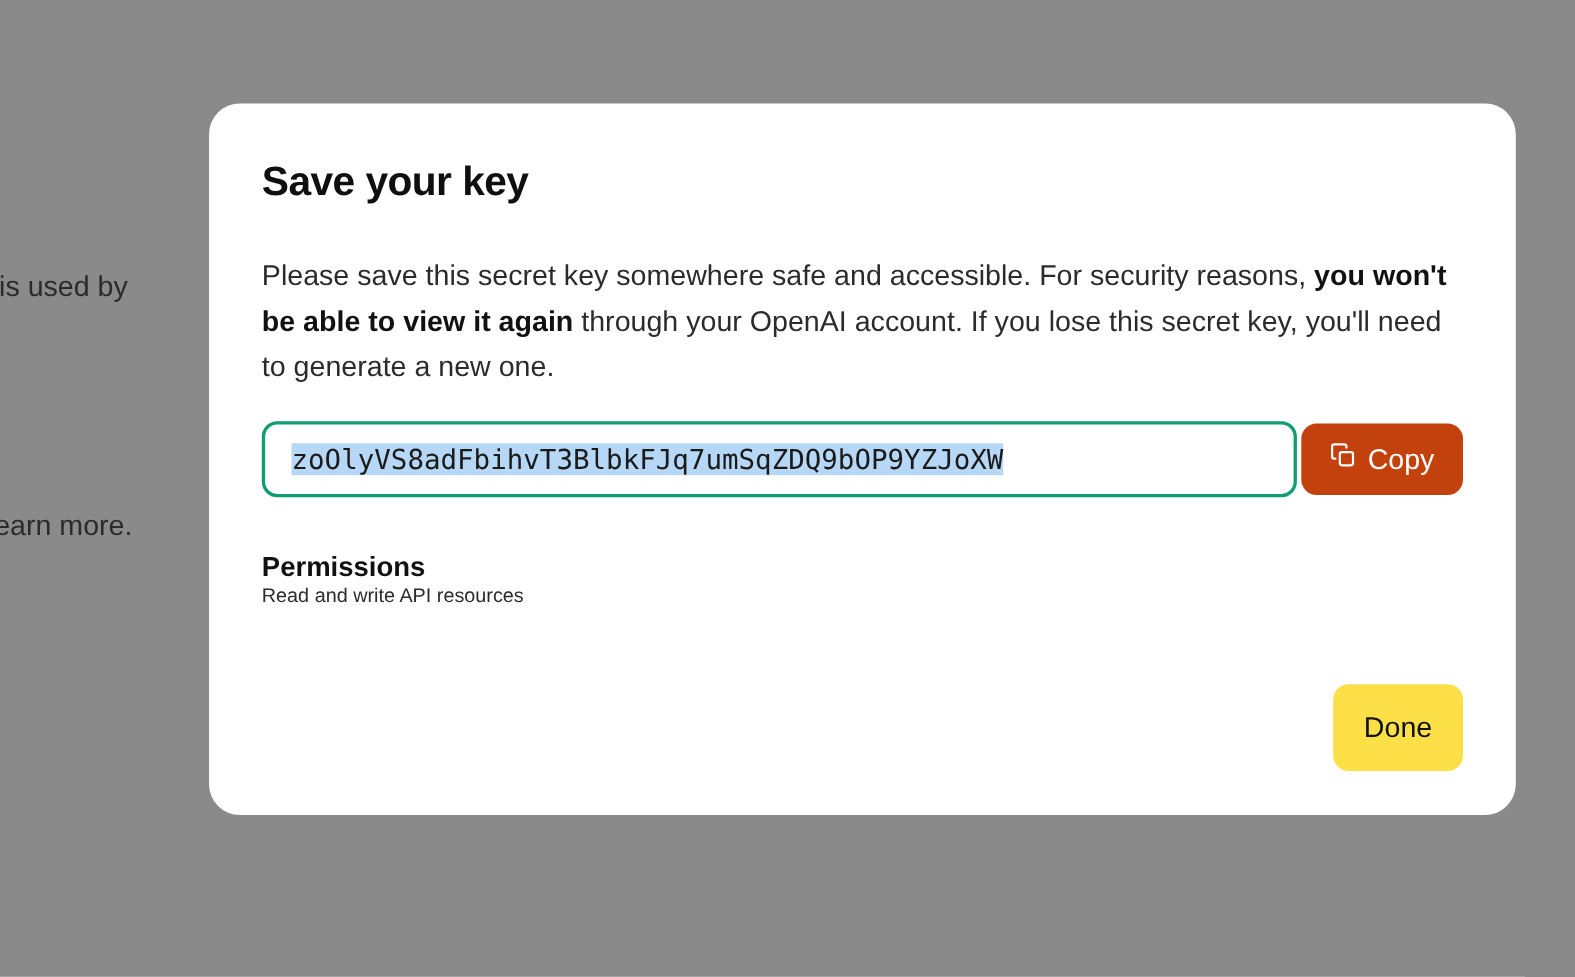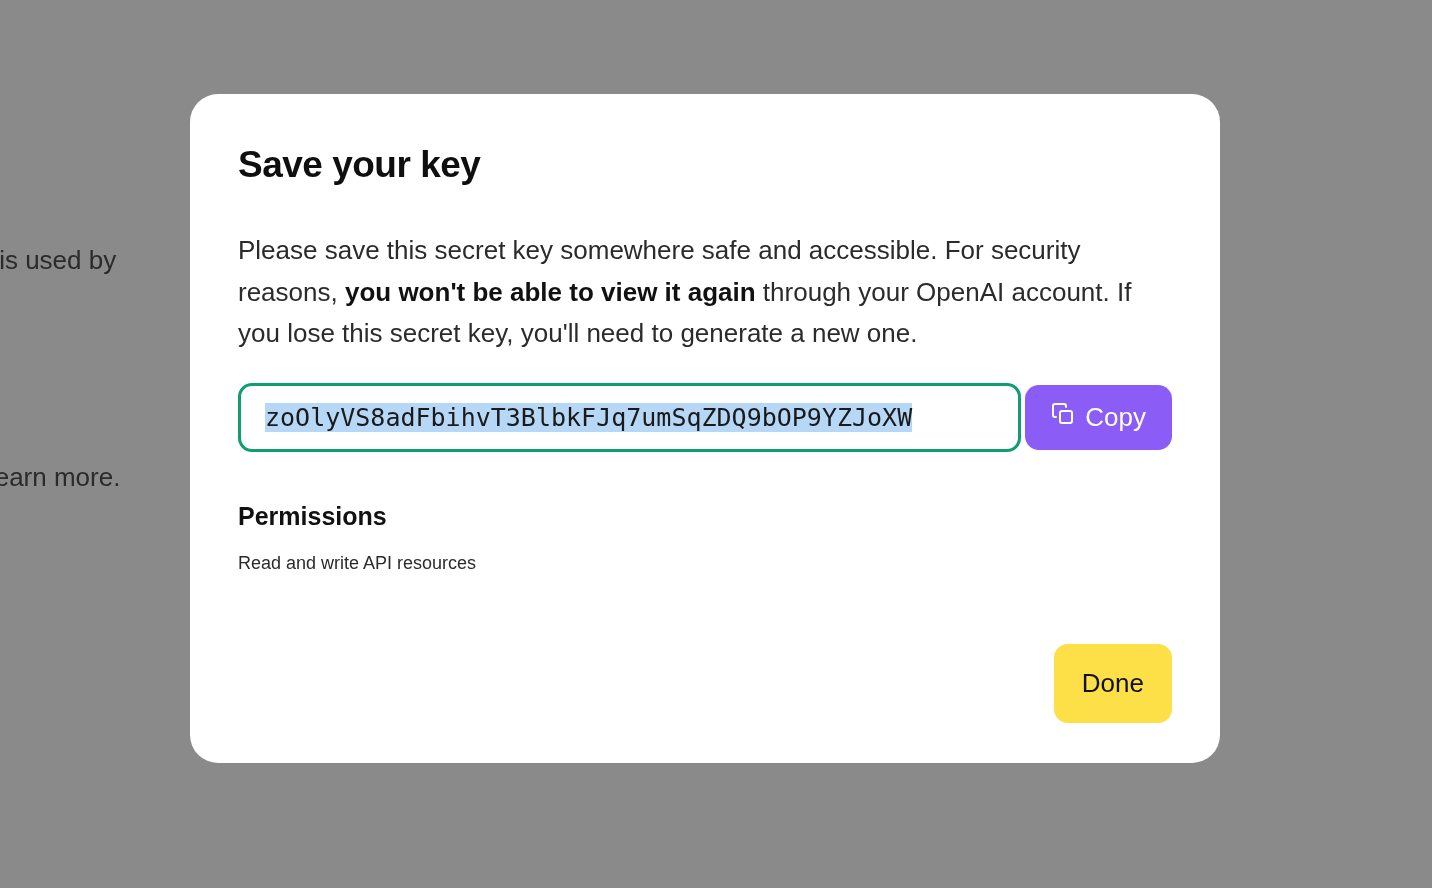--- a/index.html
+++ b/index.html
@@ -26,21 +26,21 @@
       left: -50px;
     }
     .bg-text-2 {
       top: 458px;
       left: -40px;
     }
     .modal {
       position: absolute;
       left: 190px;
       top: 94px;
-      width: 1030px;
+      width: 1188px;
       background: #ffffff;
       border-radius: 28px;
       padding: 50px 48px 40px 48px;
     }
     .modal-title {
       font-size: 37px;
       font-weight: 700;
       color: #0f0f0f;
       margin-bottom: 44px;
       letter-spacing: -0.5px;
@@ -73,38 +73,37 @@
       white-space: nowrap;
       overflow: hidden;
     }
     .key-field span.selected {
       background: #b6d7f5;
     }
     .copy-btn {
       display: inline-flex;
       align-items: center;
       gap: 10px;
-      background: #8b5cf6;
+      background: #c2410c;
       color: #ffffff;
       border: none;
       border-radius: 14px;
       padding: 17px 26px;
       font-size: 26px;
       font-weight: 500;
       cursor: pointer;
     }
     .copy-btn svg {
       width: 24px;
       height: 24px;
     }
     .permissions-heading {
       font-size: 25px;
       font-weight: 700;
       color: #111111;
-      margin-bottom: 22px;
     }
     .permissions-text {
       font-size: 18px;
       color: #2b2b2b;
       margin-bottom: 70px;
     }
     .modal-footer {
       display: flex;
       justify-content: flex-end;
     }

